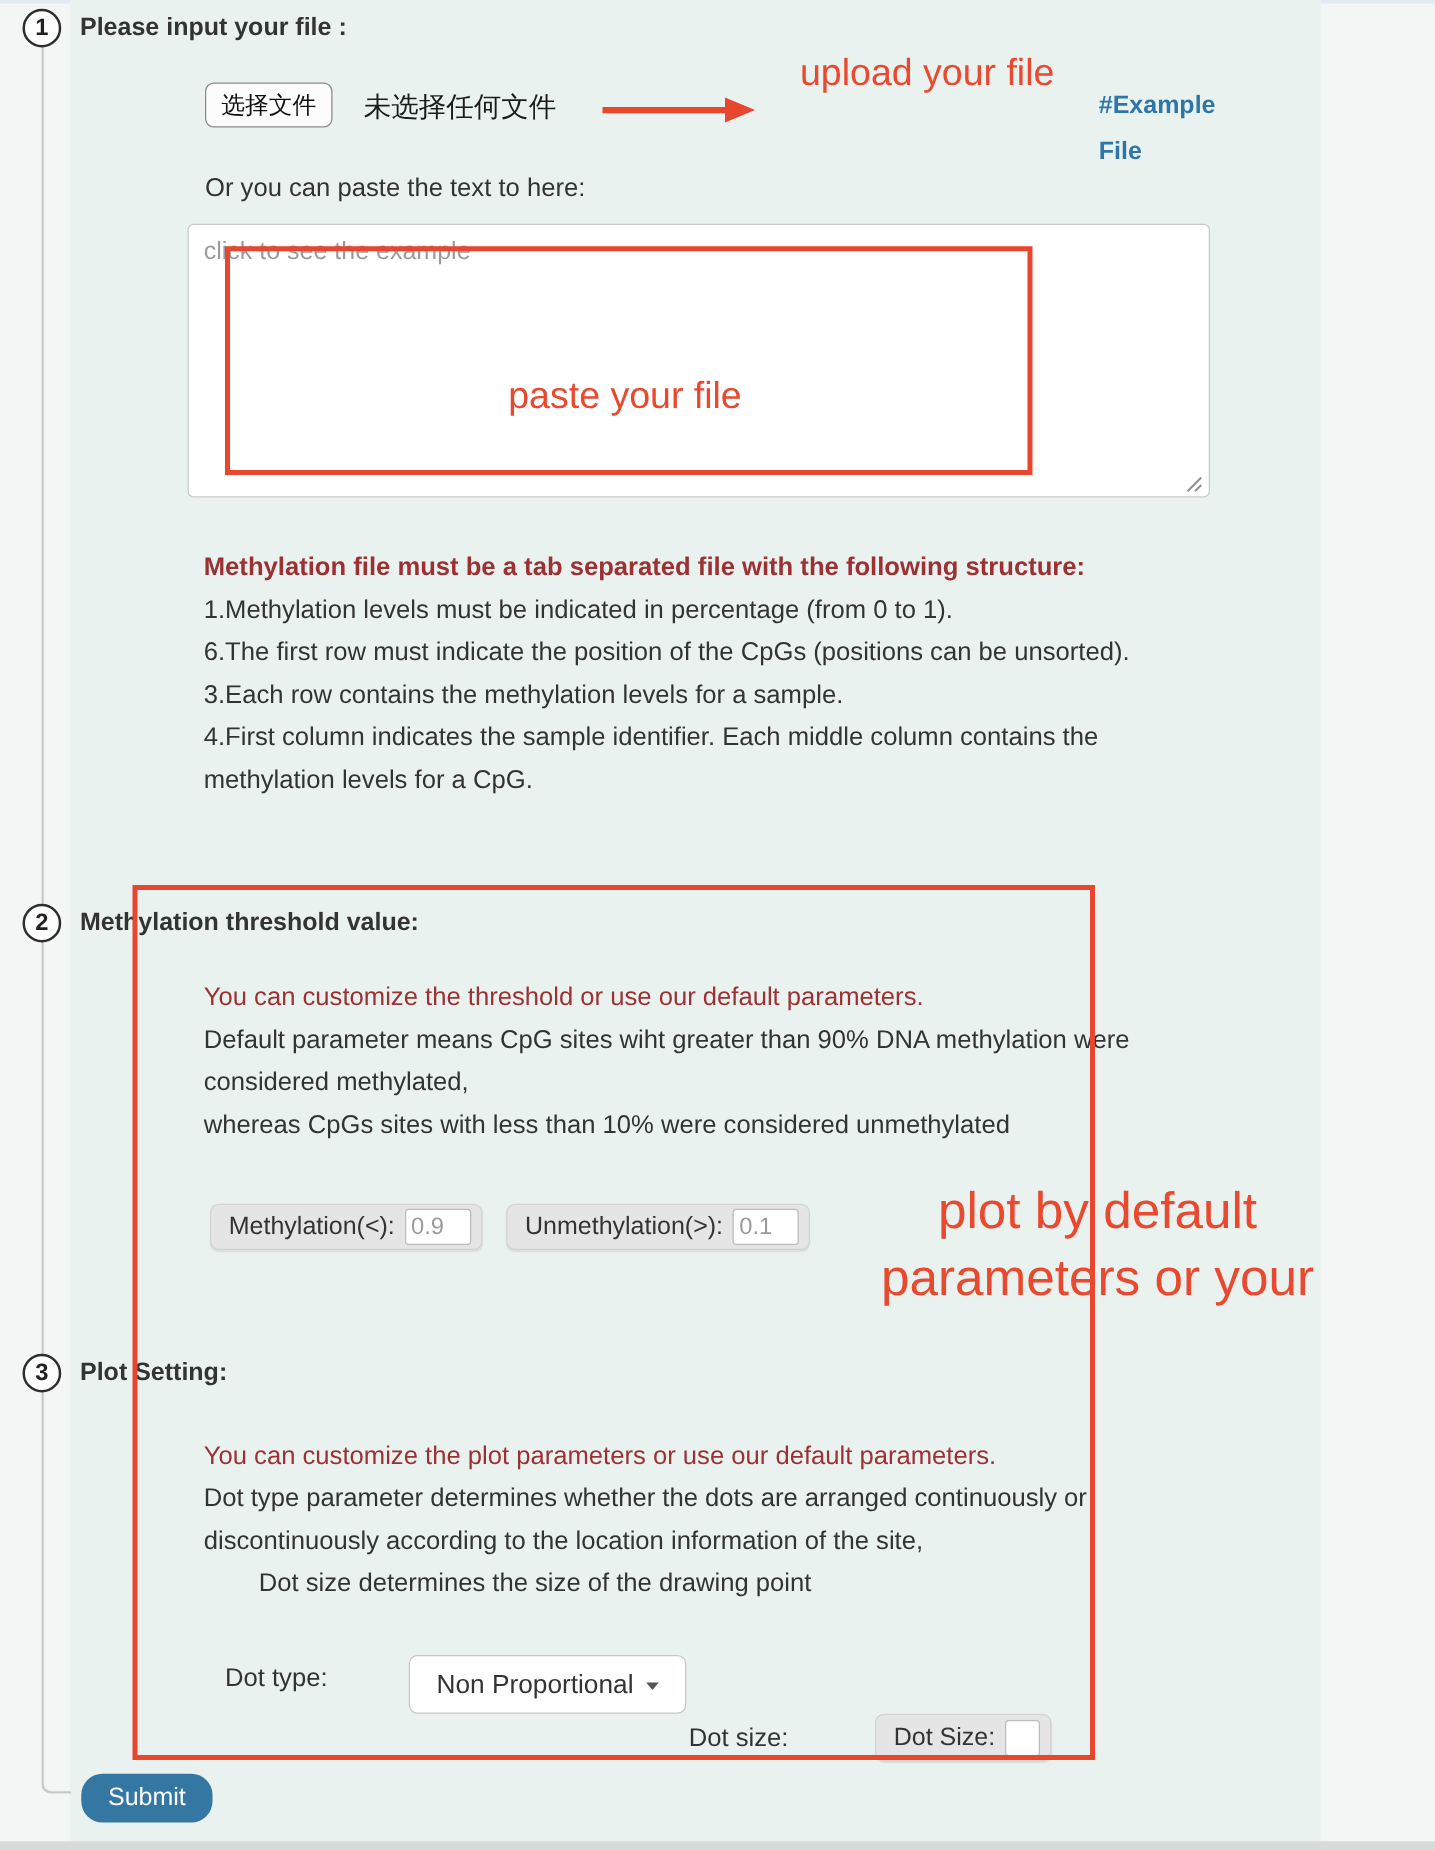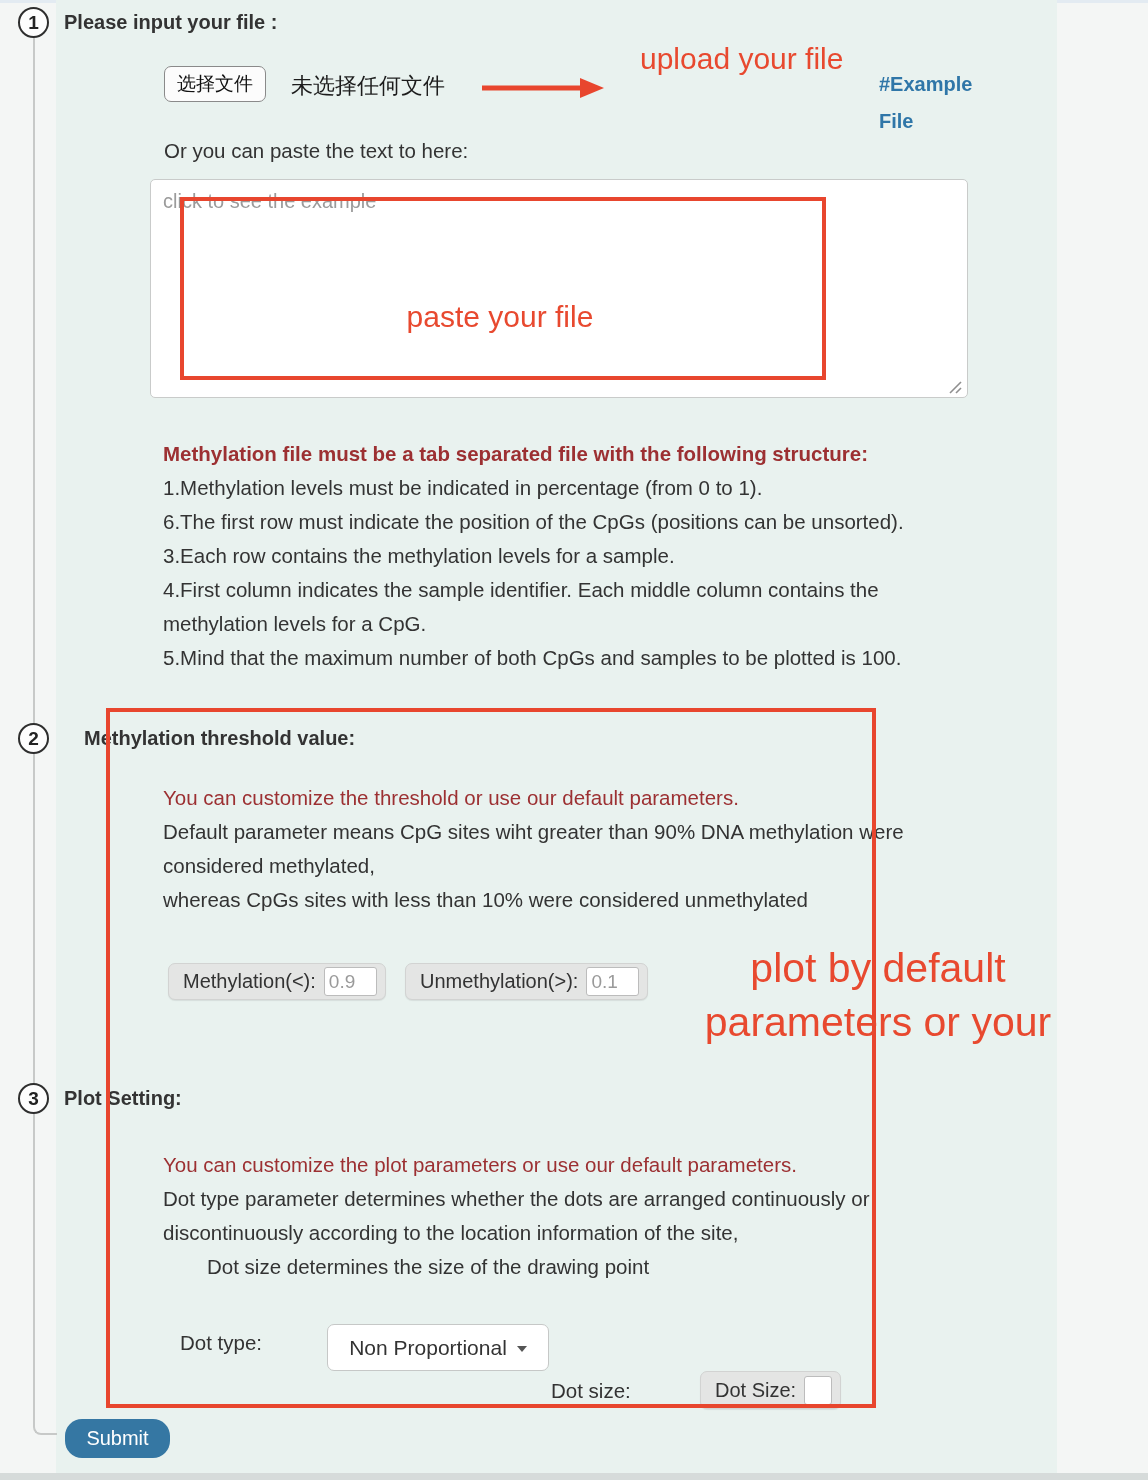--- a/index.html
+++ b/index.html
@@ -112,21 +112,21 @@
     <span>1</span>
   </div>
 <div class="abs step-badge" style="left:18px; top:723px;">
     <span>2</span>
   </div>
 <div class="abs step-badge" style="left:18px; top:1083px;">
     <span>3</span>
   </div>
 
 <div class="abs step-title" style="left:64px; top:11px;">Please input your file :</div>
-<div class="abs step-title" style="left:64px; top:727px;margin-left:20px;">Methylation threshold value:</div>
+<div class="abs step-title" style="left:64px; top:727px;">Methylation threshold value:</div>
 <div class="abs step-title" style="left:64px; top:1087px;">Plot Setting:</div>
 
 <button class="abs file-btn">选择文件</button>
 <div class="abs no-file">未选择任何文件</div>
 
 <svg class="abs" style="left:480px; top:74px;" width="126" height="28">
   <line x1="2" y1="14" x2="104" y2="14" stroke="#e8462e" stroke-width="5"></line>
   <polygon points="100,4 124,14 100,24" fill="#e8462e"></polygon>
 </svg>
 <div class="abs red annot-upload">upload your file</div>
@@ -142,21 +142,20 @@
 <div class="abs annot-box annot-box-1"></div>
 <div class="abs red annot-paste">paste your file</div>
 
 <div class="abs instructions">
   <div class="body-line darkred bold">Methylation file must be a tab separated file with the following structure:</div>
   <div class="body-line">1.Methylation levels must be indicated in percentage (from 0 to 1).</div>
   <div class="body-line">6.The first row must indicate the position of the CpGs (positions can be unsorted).</div>
   <div class="body-line">3.Each row contains the methylation levels for a sample.</div>
   <div class="body-line">4.First column indicates the sample identifier. Each middle column contains the</div>
   <div class="body-line">methylation levels for a CpG.</div>
-  <div class="body-line">5.Mind that the maximum number of both CpGs and samples to be plotted is 100.</div>
 </div>
 
 <div class="abs annot-box annot-box-2"></div>
 
 <div class="abs body-line darkred" style="left:163px; top:781px;">You can customize the threshold or use our default parameters.</div>
 <div class="abs body-line" style="left:163px; top:815px;">Default parameter means CpG sites wiht greater than 90% DNA methylation were</div>
 <div class="abs body-line" style="left:163px; top:849px;">considered methylated,</div>
 <div class="abs body-line" style="left:163px; top:883px;">whereas CpGs sites with less than 10% were considered unmethylated</div>
 
 <div class="pill" style="left:168px; top:963px;">

